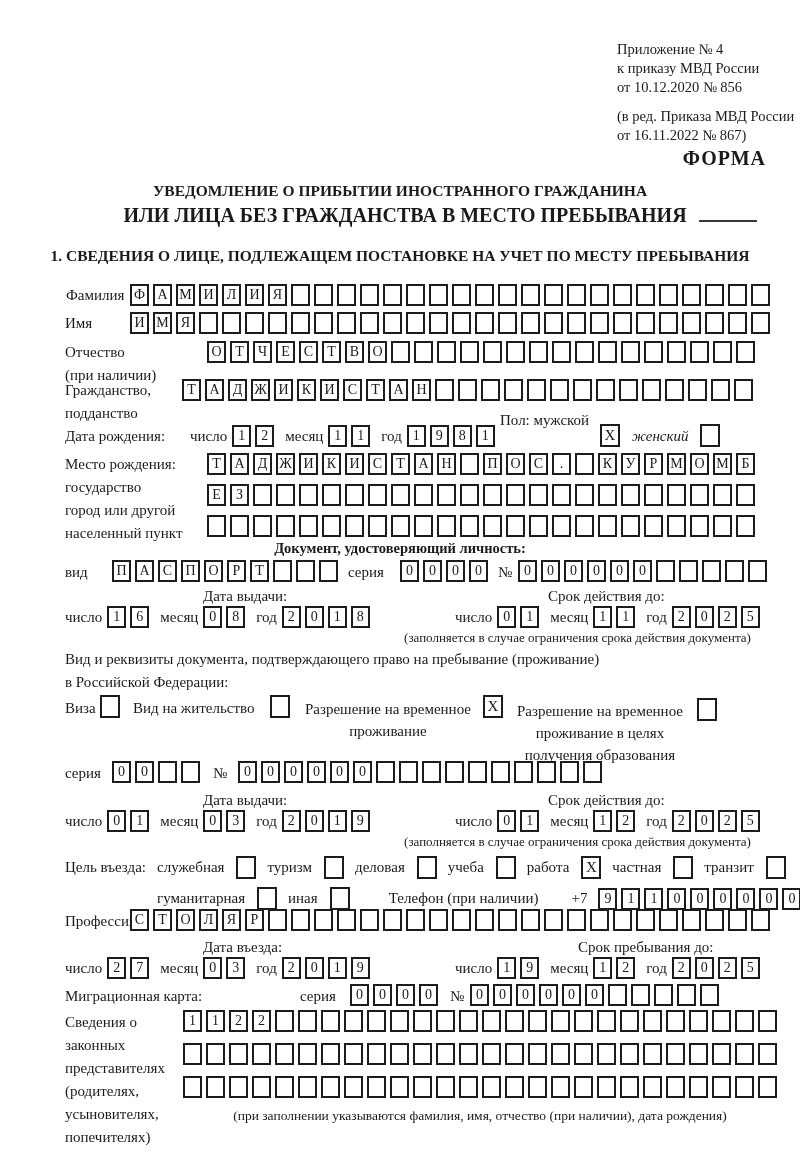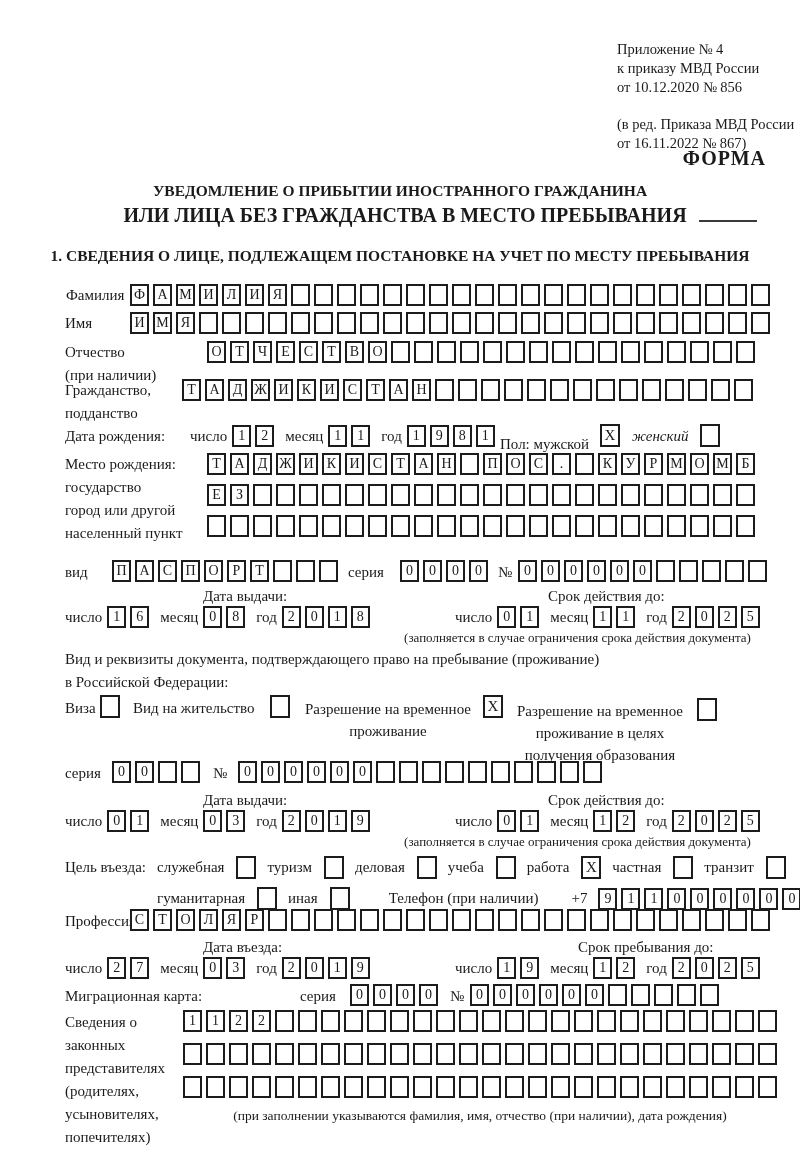--- a/index.html
+++ b/index.html
@@ -27,21 +27,21 @@
 </style>
 </head>
 <body>
 
 <div class="page">
 
   <div class="abs" style="left:617px;top:40px;">
     <div class="hdr">Приложение № 4</div>
     <div class="hdr">к приказу МВД России</div>
     <div class="hdr">от 10.12.2020 № 856</div>
-    <div class="hdr" style="margin-top:18px;">(в ред. Приказа МВД России</div>
+    <div class="hdr" style="margin-top:10px;">(в ред. Приказа МВД России</div>
     <div class="hdr">от 16.11.2022 № 867)</div>
   </div>
 
   <div class="abs bold" style="right:34px;top:147px;font-size:20px;letter-spacing:1px;">ФОРМА</div>
 
   <div class="abs center bold" style="top:182px;font-size:15.5px;">УВЕДОМЛЕНИЕ О ПРИБЫТИИ ИНОСТРАННОГО ГРАЖДАНИНА</div>
   <div class="abs center bold" style="top:204px;font-size:20px;margin-left:40px;">
     <span>ИЛИ ЛИЦА БЕЗ ГРАЖДАНСТВА В МЕСТО ПРЕБЫВАНИЯ</span><span class="blank-line"></span>
   </div>
 
@@ -183,21 +183,21 @@
         <span class="cbox">1</span>
       </span>
     <span class="lbl">год</span>
     <span class="boxes">
         <span class="cbox">1</span>
         <span class="cbox">9</span>
         <span class="cbox">8</span>
         <span class="cbox">1</span>
       </span>
   </div>
-  <div class="abs lbl" style="left:500px;top:436px;">Пол: мужской</div>
+  <div class="abs lbl" style="left:500px;top:412px;">Пол: мужской</div>
   <div class="abs chk" style="left:600px;top:424px;">X</div>
   <div class="abs lbl" style="left:632px;top:428px;font-style:italic;">женский</div>
   <div class="abs chk" style="left:700px;top:424px;"></div>
 
   <div class="abs lbl" style="left:65px;top:456px;">Место рождения:</div>
   <div class="abs lbl" style="left:65px;top:479px;">государство</div>
   <div class="abs lbl" style="left:65px;top:502px;">город или другой</div>
   <div class="abs lbl" style="left:65px;top:525px;">населенный пункт</div>
   <div class="abs boxes" style="left:207px;top:453px;">
       <span class="cbox">Т</span>
@@ -271,20 +271,21 @@
       <span class="cbox"></span>
       <span class="cbox"></span>
       <span class="cbox"></span>
       <span class="cbox"></span>
       <span class="cbox"></span>
       <span class="cbox"></span>
       <span class="cbox"></span>
       <span class="cbox"></span>
     </div>
 
+  <div class="abs center bold" style="top:540px;font-size:14.5px;">Документ, удостоверяющий личность:</div>
   <div class="abs lbl" style="left:65px;top:564px;">вид</div>
   <div class="abs boxes" style="left:112px;top:560px;">
       <span class="cbox">П</span>
       <span class="cbox">А</span>
       <span class="cbox">С</span>
       <span class="cbox">П</span>
       <span class="cbox">О</span>
       <span class="cbox">Р</span>
       <span class="cbox">Т</span>
       <span class="cbox"></span>

